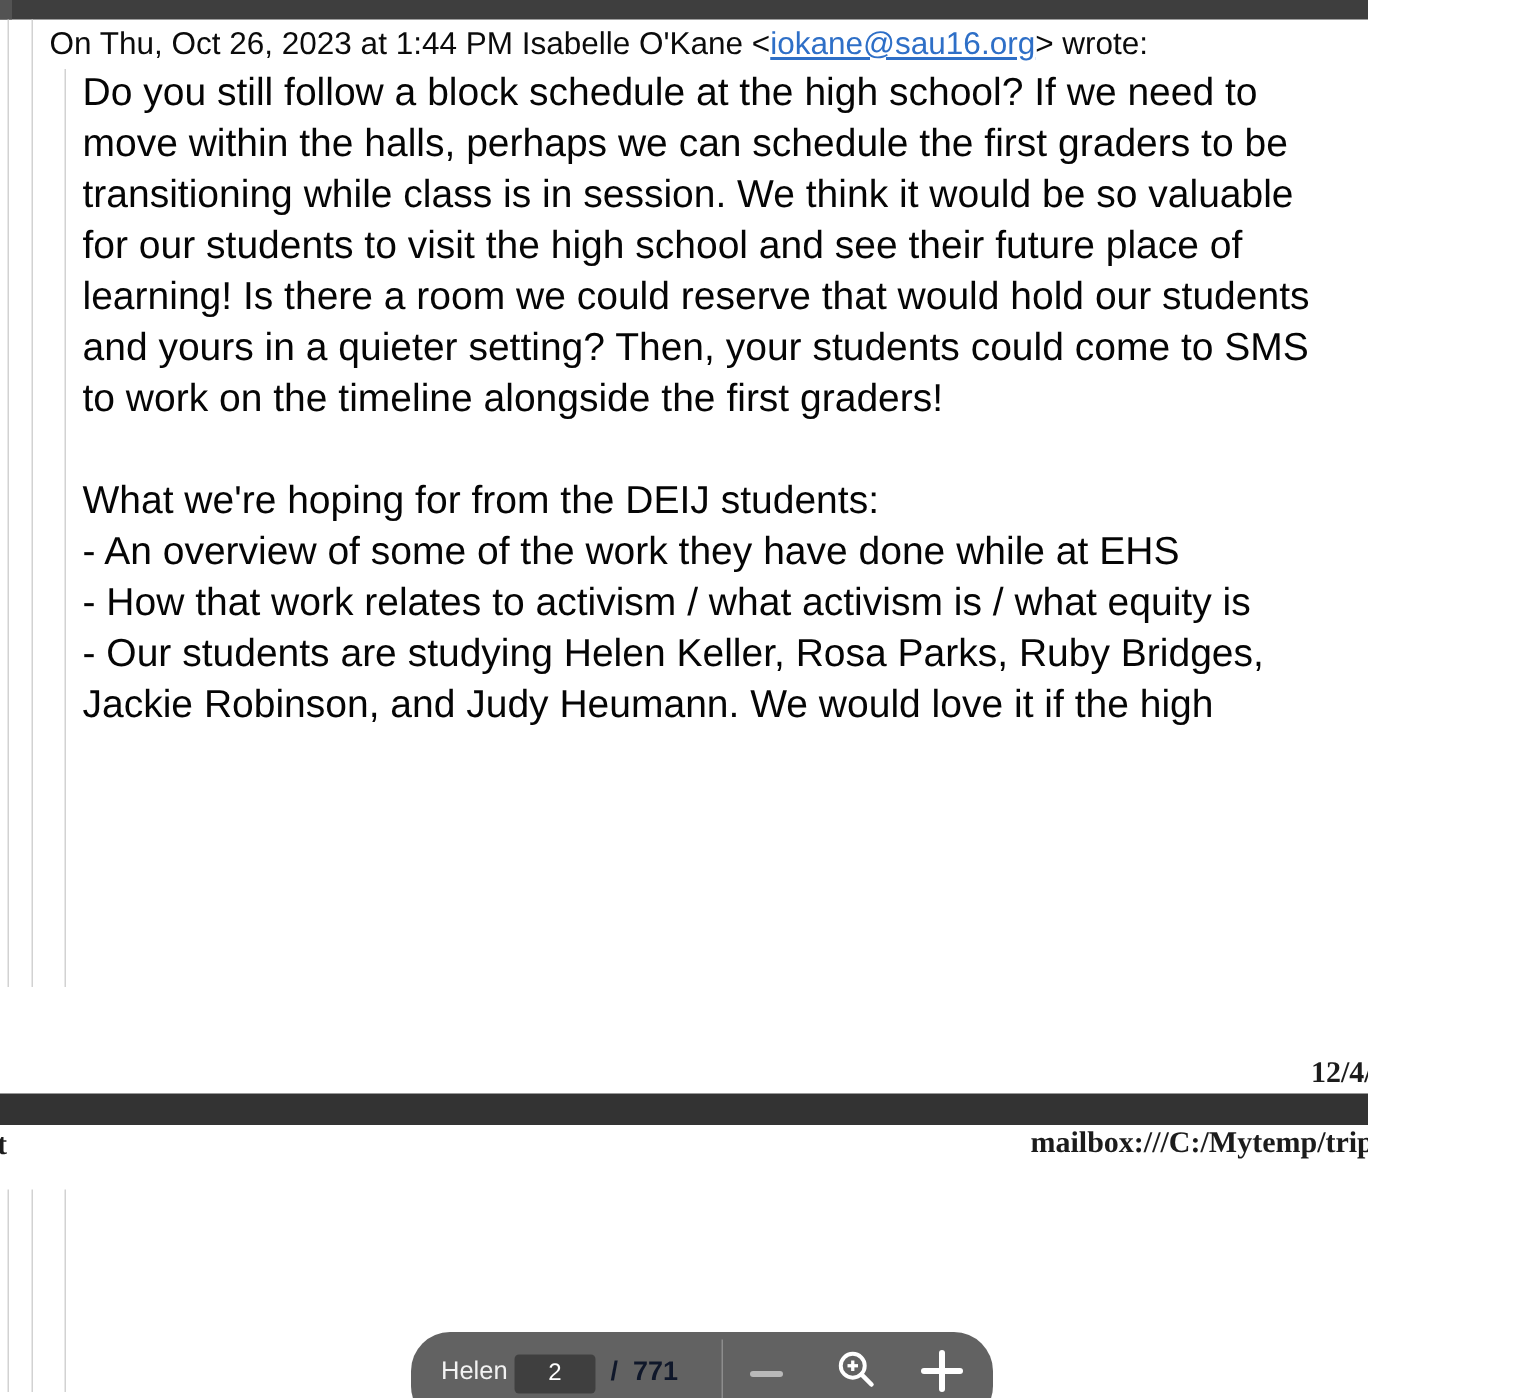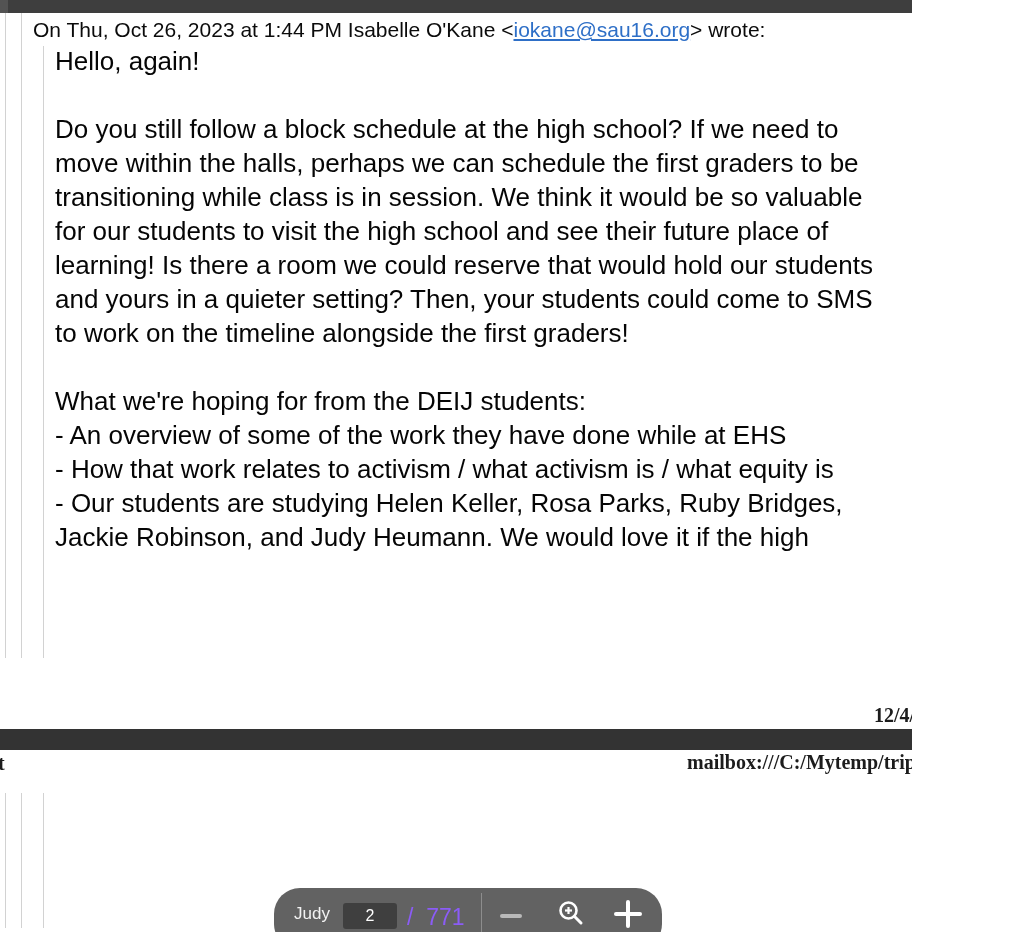--- a/index.html
+++ b/index.html
@@ -54,21 +54,21 @@
   .pdf-toolbar{
     position:absolute;left:274px;top:888px;width:388px;height:62px;
     background:rgba(64,64,64,0.82);border-radius:26px;
   }
   .tb-label{position:absolute;left:20px;top:16px;font-size:17px;color:#f2f2f2;}
   .tb-page-input{
     position:absolute;left:69px;top:15px;width:54px;height:26px;
     background:rgba(0,0,0,0.35);border-radius:3px;color:#ffffff;font-size:16px;
     text-align:center;line-height:26px;cursor:text;
   }
-  .tb-total{position:absolute;left:133px;top:16px;font-size:23px;color:#8b5cf6;white-space:nowrap;}
+  .tb-total{position:absolute;left:133px;top:16px;font-size:18px;color:#0f172a;white-space:nowrap;font-weight:bold;}
   .tb-divider{position:absolute;left:207px;top:5px;width:1px;height:57px;background:rgba(255,255,255,0.28);}
   .tb-btn{position:absolute;width:30px;height:30px;cursor:pointer;}
   .tb-minus{left:222px;top:13px;}
   .tb-minus .bar{position:absolute;left:4px;top:13px;width:22px;height:4px;border-radius:2px;background:#b9b9b9;}
   .tb-zoom{left:282px;top:10px;}
   .tb-plus{left:339px;top:11px;}
 </style>
 </head>
 <body>
 
@@ -78,21 +78,20 @@
     <div class="top-bar-notch"></div>
   </div>
 
   <div class="qbar a1"></div>
   <div class="qbar a2"></div>
   <div class="qbar a3"></div>
 
   <div class="attribution"><span>On Thu, Oct 26, 2023 at 1:44 PM Isabelle O'Kane &lt;</span><span class="email-link">iokane@sau16.org</span><span>&gt; wrote:</span></div>
 
   <div class="mail-body">
-    <div class="para">Hello, again!</div>
     <div class="para">Do you still follow a block schedule at the high school? If we need to
 move within the halls, perhaps we can schedule the first graders to be
 transitioning while class is in session. We think it would be so valuable
 for our students to visit the high school and see their future place of
 learning! Is there a room we could reserve that would hold our students
 and yours in a quieter setting? Then, your students could come to SMS
 to work on the timeline alongside the first graders!</div>
     <div class="para">What we're hoping for from the DEIJ students:
 - An overview of some of the work they have done while at EHS
 - How that work relates to activism / what activism is / what equity is
@@ -106,21 +105,21 @@
 
   <div class="print-meta footer-fragment">t</div>
   <div class="print-meta footer-url">mailbox:///C:/Mytemp/trip/ALl?number=2</div>
 
   <div class="qbar b1"></div>
   <div class="qbar b2"></div>
   <div class="qbar b3"></div>
 
 
   <div class="pdf-toolbar">
-    <span class="tb-label">Judy</span>
+    <span class="tb-label">Helen</span>
     <div class="tb-page-input">2</div>
     <span class="tb-total"><span>/</span>&nbsp;&nbsp;<span>771</span></span>
     <div class="tb-divider"></div>
     <div class="tb-btn tb-minus">
       <span class="bar"></span>
     </div>
     <div class="tb-btn tb-zoom">
       <svg width="30" height="30" viewBox="0 0 30 30">
         <circle cx="12.5" cy="12.5" r="8" fill="none" stroke="#ffffff" stroke-width="2.6"></circle>
         <line x1="12.5" y1="9" x2="12.5" y2="16" stroke="#ffffff" stroke-width="2.2"></line>

